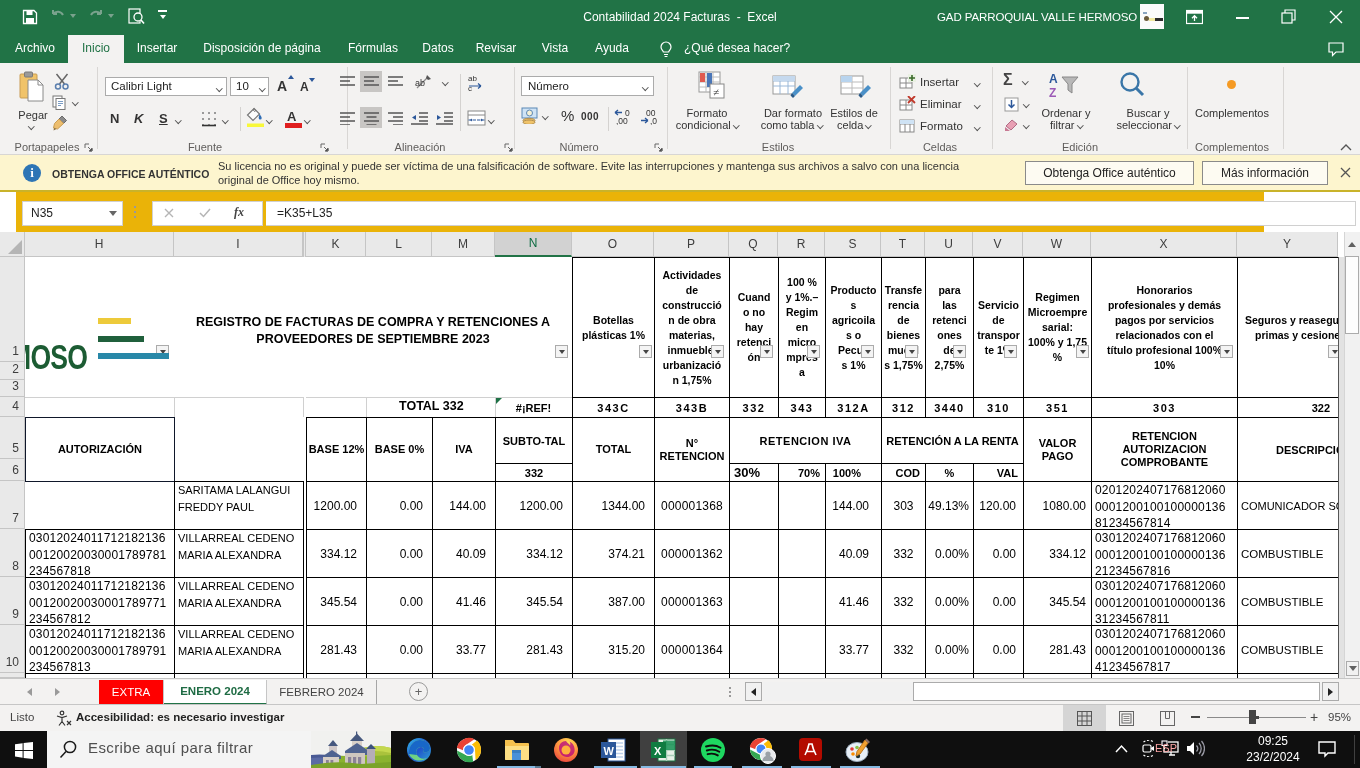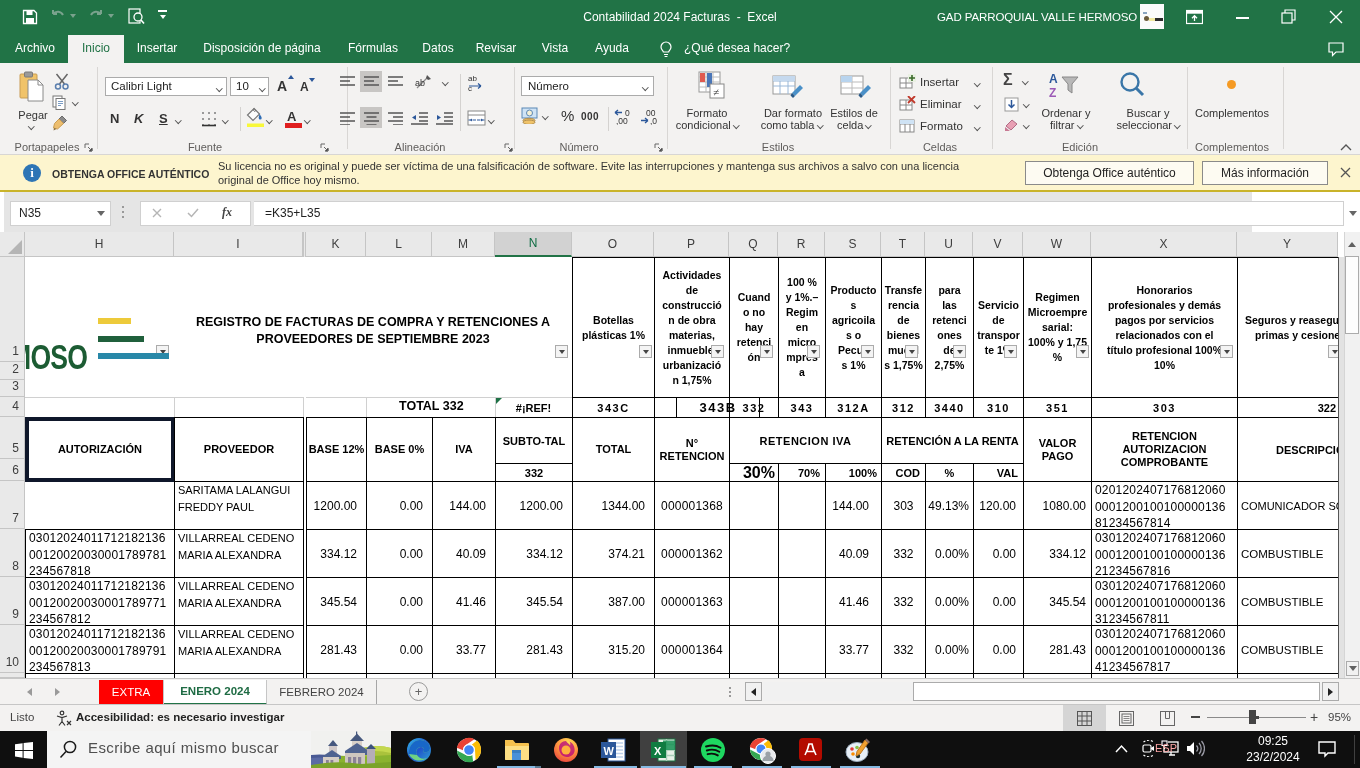--- a/index.html
+++ b/index.html
@@ -11,21 +11,21 @@
 #tabrow{left:0;top:35px;width:1360px;height:28px;background:#217346;color:#fff;font-size:12px;}
 .rtab{position:absolute;top:0;height:28px;line-height:27px;text-align:center;}
 #ribbon{left:0;top:63px;width:1360px;height:92px;background:#f3f2f1;border-bottom:1px solid #d8d6d4;}
 .gsep{position:absolute;top:4px;width:1px;height:82px;background:#d8d6d4;}
 .glabel{position:absolute;top:78px;font-size:11px;color:#5f5d5b;text-align:center;}
 .caret{display:inline-block;width:4.5px;height:4.5px;border-right:1.3px solid #555;border-bottom:1.3px solid #555;transform:rotate(45deg);vertical-align:middle;margin-bottom:2px;}
 
 #warnbar{left:0;top:155px;width:1360px;height:37px;background:#fdf5ce;border-bottom:2px solid #c9b32a;font-size:11px;}
 .wbtn{position:absolute;top:6px;height:24px;background:#fdfbf2;border:1px solid #8a8a8a;font-size:11px;text-align:center;color:#222;}
 
-#fbar{left:4px;top:192px;width:1248px;height:40px;background:#e5e5e5;}
+#fbar{left:16px;top:192px;width:1248px;height:40px;background:#eab308;}
 
 #grid{left:0;top:232px;width:1360px;height:446px;background:#fff;}
 .colh{position:absolute;top:0;height:25px;background:#e9e9e9;border-right:1px solid #c5c5c5;border-bottom:1px solid #c5c5c5;font-size:12px;color:#3e3e3e;text-align:center;line-height:24px;}
 .rowh{position:absolute;left:0;width:25px;background:#e9e9e9;border-right:1px solid #c5c5c5;border-bottom:1px solid #c5c5c5;font-size:12px;color:#3e3e3e;text-align:right;padding-right:5px;}
 .cell{position:absolute;overflow:hidden;font-size:11px;color:#000;}
 .bk{border-right:1px solid #000;border-bottom:1px solid #000;}
 .ctr{display:flex;align-items:center;justify-content:center;text-align:center;}
 .vctr{display:flex;align-items:center;}
 .num{display:flex;align-items:center;justify-content:flex-end;}
 .bold{font-weight:bold;}
@@ -436,50 +436,49 @@
 <div class="dd" style="left:1220px;top:113px"></div>
 <div class="dd" style="left:1328px;top:113px"></div>
 <div class="cell" style="left:25px;top:165px;width:150px;height:20px;border-right:1px solid #d0d0d0;border-top:1px solid #d0d0d0"></div>
 <div class="cell" style="left:174px;top:165px;width:130px;height:20px;border-right:1px solid #d0d0d0;border-top:1px solid #d0d0d0"></div>
 <div class="cell" style="left:306px;top:165px;width:61px;height:20px;border-right:1px solid #d0d0d0;border-top:1px solid #d0d0d0"></div>
 <div class="cell" style="left:366px;top:165px;width:67px;height:20px;border-top:1px solid #d0d0d0"></div>
 <div class="cell bold" style="left:432px;top:165px;width:64px;height:21px;border-top:1px solid #d0d0d0;border-right:1px solid #d0d0d0"></div>
     <div class="abs bold" style="left:399px;top:167px;font-size:12.5px;white-space:nowrap;z-index:2;background:#fff">TOTAL 332</div>
 <div class="cell bold ctr" style="left:495px;top:165px;width:78px;height:21px;border-top:1px solid #d0d0d0;border-right:1px solid #d0d0d0;font-size:11px">#¡REF!</div>
 <div class="cell bold ctr" style="left:572px;top:165px;width:83px;height:21px;border:1px solid #000;font-size:11px;letter-spacing:1.5px">343C</div>
-<div class="cell bold ctr" style="left:676px;top:165px;width:84px;height:21px;border:1px solid #000;font-size:13px;letter-spacing:1.5px">343B</div>
+<div class="cell bold ctr" style="left:654px;top:165px;width:76px;height:21px;border:1px solid #000;font-size:11px;letter-spacing:1.5px">343B</div>
 <div class="cell bold ctr" style="left:729px;top:165px;width:50px;height:21px;border:1px solid #000;font-size:11px;letter-spacing:1.5px">332</div>
 <div class="cell bold ctr" style="left:778px;top:165px;width:48px;height:21px;border:1px solid #000;font-size:11px;letter-spacing:1.5px">343</div>
 <div class="cell bold ctr" style="left:825px;top:165px;width:57px;height:21px;border:1px solid #000;font-size:11px;letter-spacing:1.5px">312A</div>
 <div class="cell bold ctr" style="left:881px;top:165px;width:45px;height:21px;border:1px solid #000;font-size:11px;letter-spacing:1.5px">312</div>
 <div class="cell bold ctr" style="left:925px;top:165px;width:49px;height:21px;border:1px solid #000;font-size:11px;letter-spacing:1.5px">3440</div>
 <div class="cell bold ctr" style="left:973px;top:165px;width:51px;height:21px;border:1px solid #000;font-size:11px;letter-spacing:1.5px">310</div>
 <div class="cell bold ctr" style="left:1023px;top:165px;width:69px;height:21px;border:1px solid #000;font-size:11px;letter-spacing:1.5px">351</div>
 <div class="cell bold ctr" style="left:1091px;top:165px;width:147px;height:21px;border:1px solid #000;font-size:11px;letter-spacing:1.5px">303</div>
-<div class="cell bold num" style="left:1237px;top:165px;width:102px;height:21px;border:1px solid #000;padding-right:2px;font-size:11px">322</div>
+<div class="cell bold num" style="left:1237px;top:165px;width:102px;height:21px;border:1px solid #000;padding-right:8px;font-size:11px">322</div>
 <div class="abs" style="left:496px;top:166px;width:0;height:0;border-top:6px solid #1e7145;border-right:6px solid transparent"></div>
-<div class="cell bk ctr bold" style="left:25px;top:185px;width:150px;height:65px;border:4px solid #0f172a;line-height:13px;font-size:11px">AUTORIZACIÓN</div>
-<div class="cell bk ctr bold" style="left:174px;top:185px;width:130px;height:65px;border:1px solid #000;line-height:13px;font-size:11px">PROVEEDOR</div>
+<div class="cell bk ctr bold" style="left:25px;top:185px;width:150px;height:65px;border:1px solid #0f172a;line-height:13px;font-size:11px">AUTORIZACIÓN</div>
 <div class="cell bk ctr bold" style="left:306px;top:185px;width:61px;height:65px;border:1px solid #000;line-height:13px;font-size:11px">BASE 12%</div>
 <div class="cell bk ctr bold" style="left:366px;top:185px;width:67px;height:65px;border:1px solid #000;line-height:13px;font-size:11px">BASE 0%</div>
 <div class="cell bk ctr bold" style="left:432px;top:185px;width:64px;height:65px;border:1px solid #000;line-height:13px;font-size:11px">IVA</div>
 <div class="cell bk ctr bold" style="left:572px;top:185px;width:83px;height:65px;border:1px solid #000;line-height:13px;font-size:11px">TOTAL</div>
 <div class="cell bk ctr bold" style="left:654px;top:185px;width:76px;height:65px;border:1px solid #000;line-height:13px;font-size:11px">N°<br>RETENCION</div>
 <div class="cell bk ctr bold" style="left:1023px;top:185px;width:69px;height:65px;border:1px solid #000;line-height:13px;font-size:11px">VALOR<br>PAGO</div>
 <div class="cell bk ctr bold" style="left:1091px;top:185px;width:147px;height:65px;border:1px solid #000;line-height:13px;font-size:11px">RETENCION<br>AUTORIZACION<br>COMPROBANTE</div>
 <div class="cell bk" style="left:1237px;top:185px;width:102px;height:65px;border:1px solid #000">
       <div class="abs bold" style="left:38px;top:26px;font-size:11px">DESCRIPCIÓN</div>
     </div>
 <div class="cell bk ctr bold" style="left:495px;top:185px;width:78px;height:47px;border:1px solid #000;font-size:11px">SUBTO-TAL</div>
 <div class="cell bk ctr bold" style="left:495px;top:231px;width:78px;height:19px;border:1px solid #000;font-size:11px">332</div>
 <div class="cell ctr bold" style="left:729px;top:185px;width:153px;height:47px;border:1px solid #000;font-size:11px;letter-spacing:0.5px">RETENCION IVA</div>
 <div class="cell ctr bold" style="left:881px;top:185px;width:143px;height:47px;border:1px solid #000;font-size:11px;white-space:nowrap">RETENCIÓN A LA RENTA</div>
-<div class="cell bk num bold" style="left:729px;top:231px;width:50px;height:19px;border:1px solid #000;padding-right:3px;font-size:16px">30%</div>
+<div class="cell bk num bold" style="left:729px;top:231px;width:50px;height:19px;border:1px solid #000;padding-right:18px;font-size:13px">30%</div>
 <div class="cell bk num bold" style="left:778px;top:231px;width:48px;height:19px;border:1px solid #000;padding-right:5px;font-size:11px">70%</div>
-<div class="cell bk num bold" style="left:825px;top:231px;width:57px;height:19px;border:1px solid #000;padding-right:4px;font-size:11px">100%</div>
+<div class="cell bk num bold" style="left:825px;top:231px;width:57px;height:19px;border:1px solid #000;padding-right:20px;font-size:11px">100%</div>
 <div class="cell bk num bold" style="left:881px;top:231px;width:45px;height:19px;border:1px solid #000;padding-right:5px;font-size:11px">COD</div>
 <div class="cell bk ctr bold" style="left:925px;top:231px;width:49px;height:19px;border:1px solid #000;font-size:11px">%</div>
 <div class="cell bk num bold" style="left:973px;top:231px;width:51px;height:19px;border:1px solid #000;padding-right:5px;font-size:11px">VAL</div>
 <div class="cell bk" style="left:174px;top:249px;width:130px;height:49px;border:1px solid #000;line-height:16.5px;padding-left:3px;font-size:11px">SARITAMA LALANGUI<br>FREDDY PAUL</div>
 <div class="cell bk num" style="left:306px;top:249px;width:61px;height:49px;border:1px solid #000;padding-right:9px;font-size:12px">1200.00</div>
 <div class="cell bk num" style="left:366px;top:249px;width:67px;height:49px;border:1px solid #000;padding-right:9px;font-size:12px">0.00</div>
 <div class="cell bk num" style="left:432px;top:249px;width:64px;height:49px;border:1px solid #000;padding-right:9px;font-size:12px">144.00</div>
 <div class="cell bk num" style="left:495px;top:249px;width:78px;height:49px;border:1px solid #000;padding-right:9px;font-size:12px">1200.00</div>
 <div class="cell bk num" style="left:572px;top:249px;width:83px;height:49px;border:1px solid #000;padding-right:9px;font-size:12px">1344.00</div>
 <div class="cell bk ctr" style="left:654px;top:249px;width:76px;height:49px;border:1px solid #000;font-size:12px;letter-spacing:0.2px">000001368</div>
@@ -628,21 +627,21 @@
       <path d="M8.6 1 L18 0 L18 7.9 L8.6 7.9 Z" fill="#fff"></path>
       <path d="M0 9 L7.6 9 L7.6 15.7 L0 14.6 Z" fill="#fff"></path>
       <path d="M8.6 9 L18 9 L18 16.9 L8.6 15.9 Z" fill="#fff"></path>
     </svg>
   
   <div class="abs" style="left:47px;top:0;width:344px;height:37px;background:#f4f4f4"></div>
   <svg class="abs" style="left:59px;top:9px" width="18" height="19" viewBox="0 0 18 19">
       <circle cx="11" cy="7" r="5.6" fill="none" stroke="#1a1a1a" stroke-width="1.5"></circle>
       <path d="M7 11.5 l-5.5 6" stroke="#1a1a1a" stroke-width="1.5"></path>
     </svg>
-  <div class="abs" style="left:88px;top:8px;font-size:15px;color:#4f4f4f;letter-spacing:0.4px">Escribe aquí mismo buscar</div>
+  <div class="abs" style="left:88px;top:8px;font-size:15px;color:#4f4f4f;letter-spacing:0.4px">Escribe aquí para filtrar</div>
   
   <svg class="abs" style="left:311px;top:0" width="80" height="37" viewBox="0 0 80 37">
     <rect width="80" height="37" fill="#f1f1ef"></rect>
     <path d="M44 20 Q62 12 80 17 L80 37 L44 37 Z" fill="#aac23c"></path>
     <path d="M44 20 Q62 12 80 17 L80 22 Q60 17 44 24 Z" fill="#c4d84e"></path>
     <path d="M0 30 Q20 22 45 26 L80 24 L80 37 L0 37 Z" fill="#8ab32f"></path>
     <path d="M0 24 Q16 22 26 27 L30 37 L0 37 Z" fill="#4a5a94"></path>
     <path d="M0 27 Q14 25 24 30 L26 37 L0 37 Z" fill="#5b6ba5"></path>
     <g>
       <rect x="41" y="10" width="10" height="22" fill="#d8d0c8"></rect>

